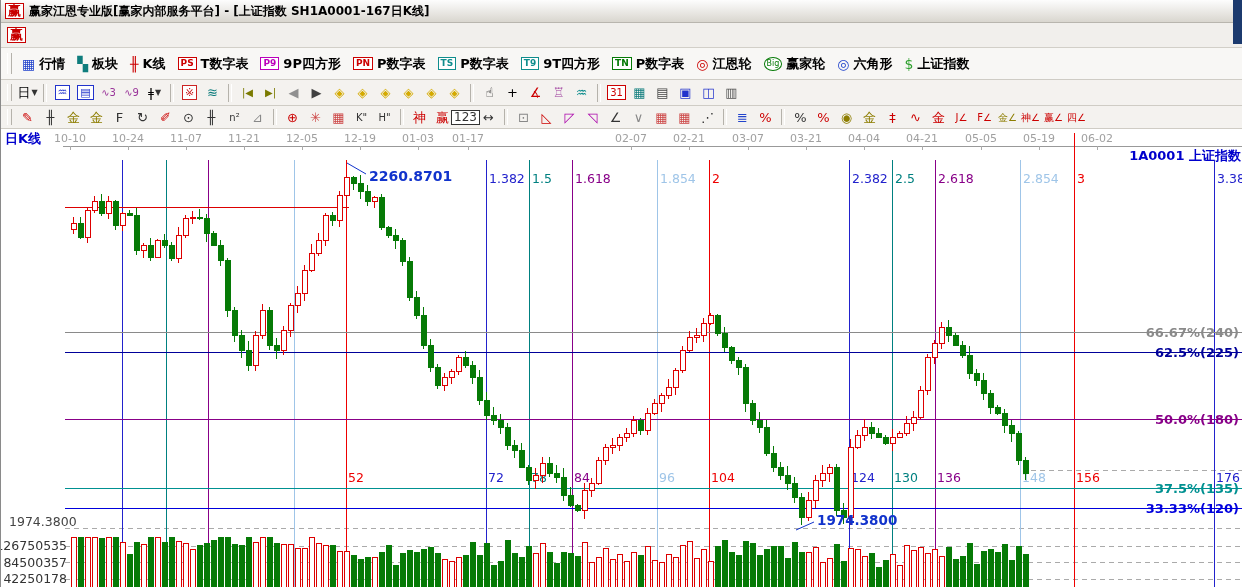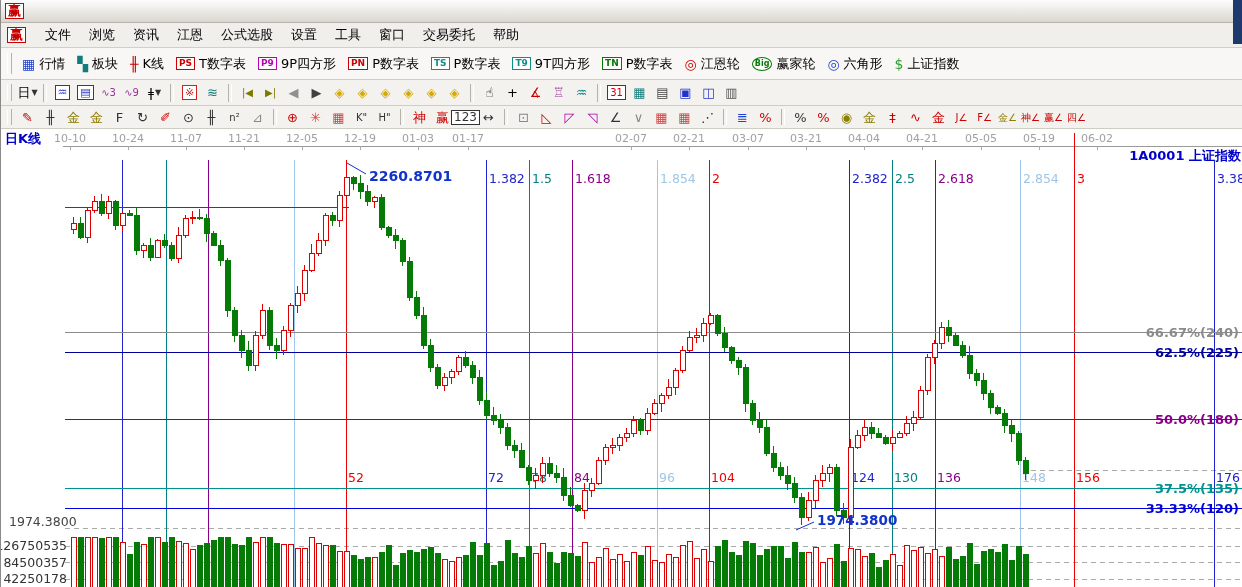--- a/index.html
+++ b/index.html
@@ -19,45 +19,45 @@
   .menu-item{padding:2px 9px;font-size:13px;color:#000;cursor:default;}
   
   .toolbar{display:flex;align-items:center;background:#f4f2ef;border-bottom:1px solid #cfccc5;white-space:nowrap;overflow:hidden;}
   .tb-main{height:31px;background:#f8f7f5;padding-left:6px;}
   .tb2{height:25px;padding-left:6px;}
   .tb3{height:22px;padding-left:6px;}
   .grip{width:3px;height:70%;border-left:1px solid #fff;border-right:1px solid #b5b2ab;margin:0 4px 0 0;}
   .sep{width:2px;height:72%;border-left:1px solid #b5b2ab;border-right:1px solid #fff;margin:0 4px;}
   .tbtn{display:inline-flex;align-items:center;gap:4px;padding:2px 6px;cursor:default;}
   .tbtn .glyph{font-size:14px;line-height:14px;}
-  .tbtn .lbl{font-size:13px;color:#000;}
+  .tbtn .lbl{font-size:13px;color:#000;font-weight:bold;}
   .badge{display:inline-block;font-size:9px;font-weight:bold;line-height:11px;padding:0 2px;
          border:1px solid currentColor;background:#fff;}
-  .big-badge{display:inline-block;font-size:8px;font-weight:bold;line-height:10px;padding:1px 2px;
+  .big-badge{display:inline-block;font-size:8px;font-weight:normal;line-height:10px;padding:1px 2px;
              border:1px solid #067a06;border-radius:50%;color:#067a06;background:#fff;}
   .ibtn{display:inline-flex;align-items:center;justify-content:center;width:23px;height:19px;
         font-size:13px;line-height:13px;cursor:default;}
   .ibtn.boxed span{border:1px solid currentColor;padding:0 2px;font-size:11px;line-height:13px;background:#fff;}
   .dd{font-size:8px;color:#333;margin-left:1px;}
   
   .chartwrap{position:relative;width:1242px;height:463px;background:#fff;}
   svg{display:block;}
 </style>
 </head>
 <body>
 
 <div class="window">
   <div class="titlebar">
     <span class="applogo">赢</span>
+    <span class="title">赢家江恩专业版[赢家内部服务平台] - [上证指数  SH1A0001-167日K线]</span>
   </div>
   <div class="corner-peek"></div>
 
   <div class="menubar">
     <span class="applogo">赢</span>
-    <span id="menu-items"><span class="menu-item">文件</span><span class="menu-item">浏览</span><span class="menu-item">资讯</span><span class="menu-item">江恩</span><span class="menu-item">公式选股</span><span class="menu-item">设置</span><span class="menu-item">工具</span><span class="menu-item">窗口</span><span class="menu-item">交易委托</span><span class="menu-item">帮助</span></span>
   </div>
 
   <div class="toolbar tb-main" id="tb-main">
       <span class="grip"></span>
       <span class="tbtn">
         <span class="glyph" style="color:#2244cc">▦</span>
         <span class="lbl">行情</span>
       </span>
       <span class="tbtn">
         <span class="glyph" style="color:#0f7d7d">▚</span>

